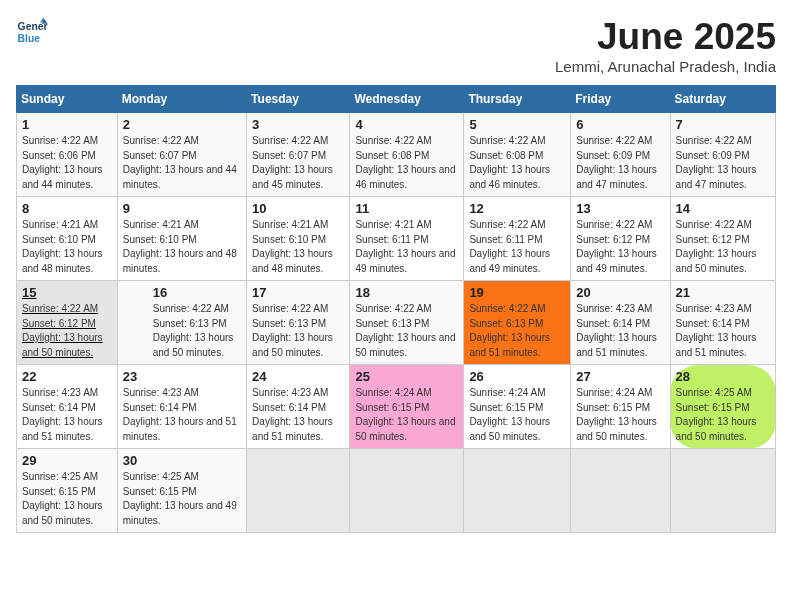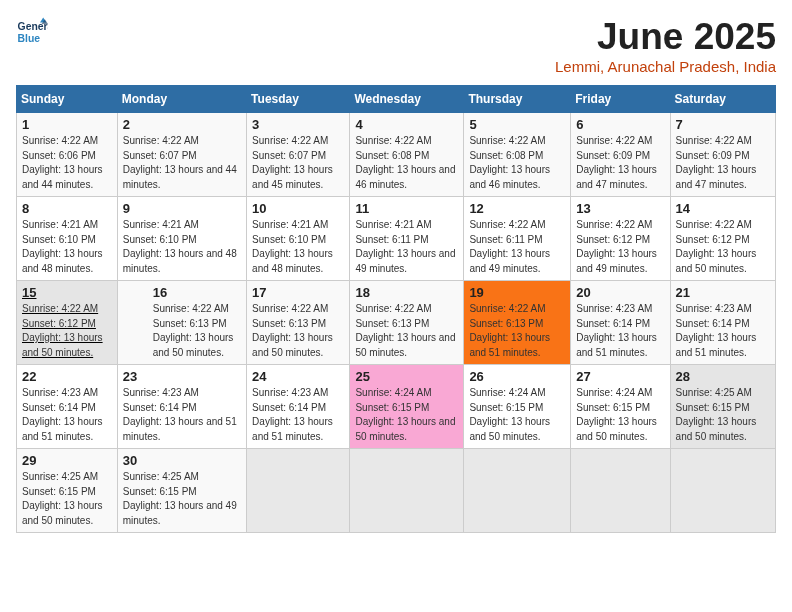--- a/index.html
+++ b/index.html
@@ -28,21 +28,21 @@
     .title-area {
       text-align: right;
     }
     .main-title {
       font-size: 37px;
       font-weight: bold;
       color: #222;
     }
     .subtitle {
       font-size: 15px;
-      color: #c2410c;
+      color: #404040;
     }
     .calendar-table {
       width: 100%;
       border-collapse: collapse;
       font-size: 10.5px;
     }
     .calendar-table thead tr th {
       background-color: #2e6da4;
       color: #fff;
       padding: 6px 4px;
@@ -219,21 +219,21 @@
         <span class="day-info">Sunrise: 4:24 AM<br>Sunset: 6:15 PM<br>Daylight: 13 hours and 50 minutes.</span>
       </td>
         <td style="background: rgb(255, 255, 255);">
         <span class="day-number">26</span>
         <span class="day-info">Sunrise: 4:24 AM<br>Sunset: 6:15 PM<br>Daylight: 13 hours and 50 minutes.</span>
       </td>
         <td style="background: rgb(255, 255, 255);">
         <span class="day-number">27</span>
         <span class="day-info">Sunrise: 4:24 AM<br>Sunset: 6:15 PM<br>Daylight: 13 hours and 50 minutes.</span>
       </td>
-        <td style="background: #e5e5e5;">
+        <td style="background: #bef264; border-radius: 28px;">
         <span class="day-number">28</span>
         <span class="day-info">Sunrise: 4:25 AM<br>Sunset: 6:15 PM<br>Daylight: 13 hours and 50 minutes.</span>
       </td>
       </tr>
       <tr style="background: rgb(249, 249, 249);">
         <td style="background: rgb(249, 249, 249);">
         <span class="day-number">29</span>
         <span class="day-info">Sunrise: 4:25 AM<br>Sunset: 6:15 PM<br>Daylight: 13 hours and 50 minutes.</span>
       </td>
         <td style="background: rgb(249, 249, 249);">

